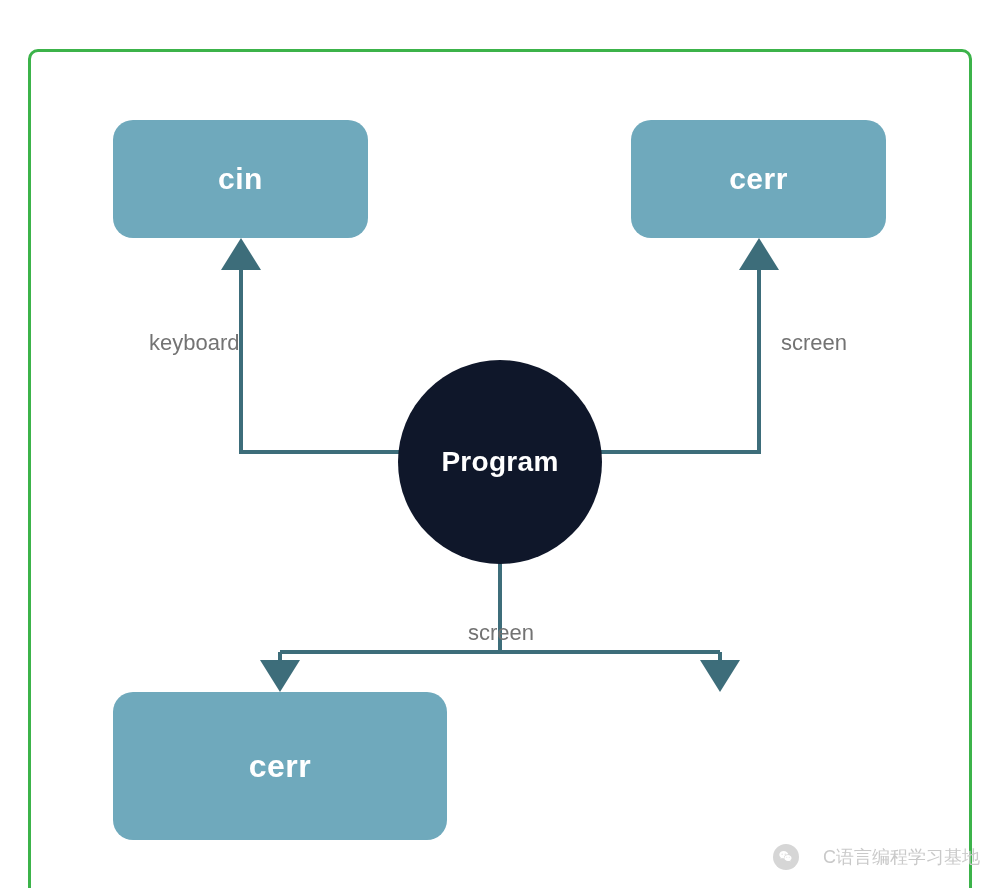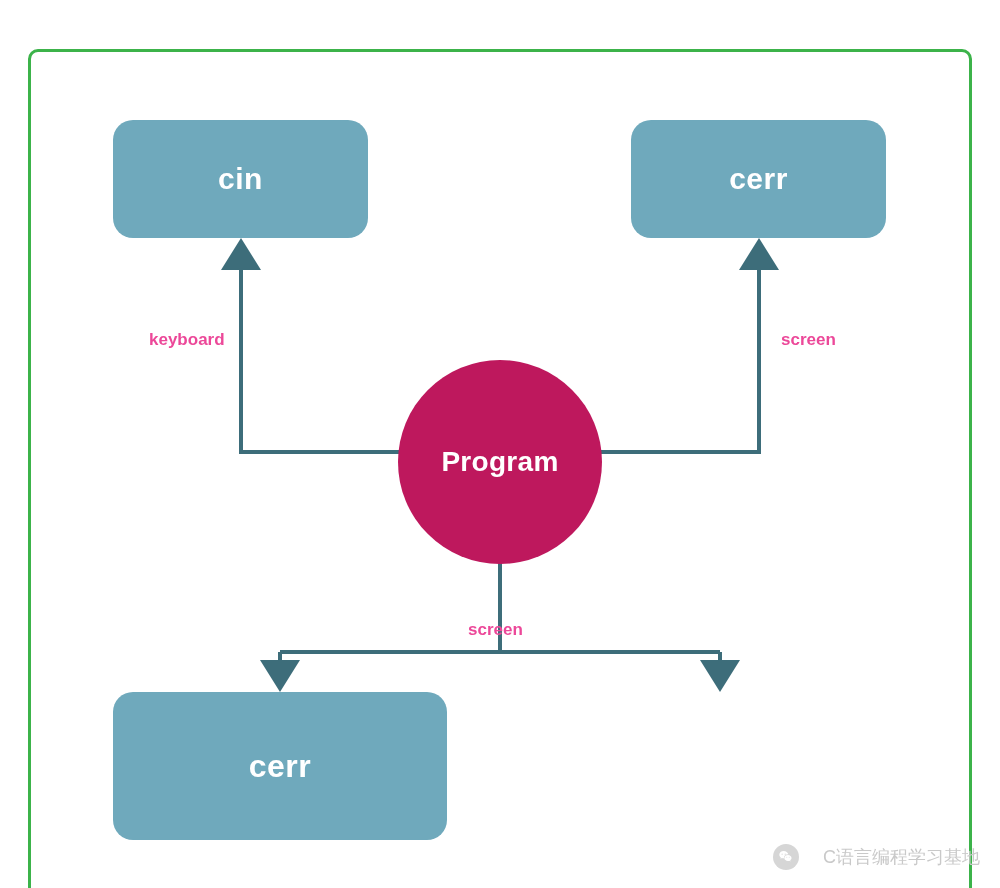--- a/index.html
+++ b/index.html
@@ -68,35 +68,35 @@
       width: 334px;
       height: 140px;
       font-size: 32px;
     }
     .center-circle {
       position: absolute;
       left: 367px;
       top: 308px;
       width: 204px;
       height: 204px;
-      background: #be185d;
+      background: #0f172a;
       border-radius: 50%;
       display: flex;
       align-items: center;
       justify-content: center;
       color: #ffffff;
       font-weight: 800;
       font-size: 28px;
       letter-spacing: 0.3px;
     }
     .edge-label {
       position: absolute;
-      color: #ec4899;
-      font-size: 17px;
-      font-weight: 700;
+      color: #737373;
+      font-size: 22px;
+      font-weight: 400;
     }
     .label-keyboard {
       left: 118px;
       top: 278px;
     }
     .label-screen-right {
       left: 750px;
       top: 278px;
     }
     .label-screen-bottom {

